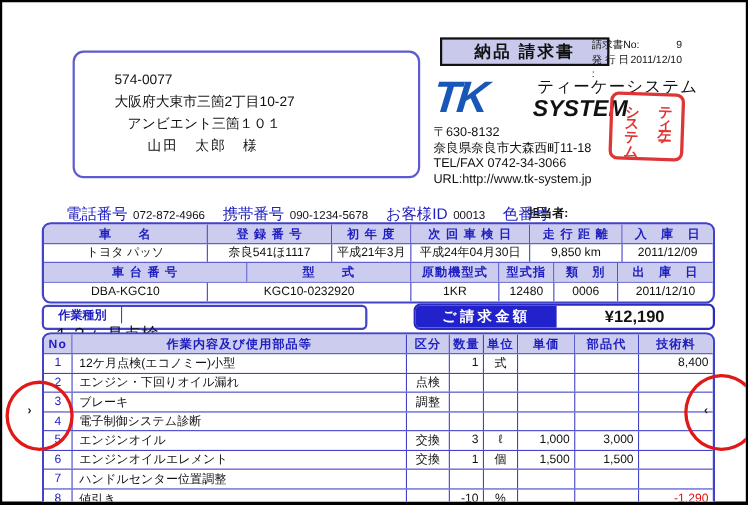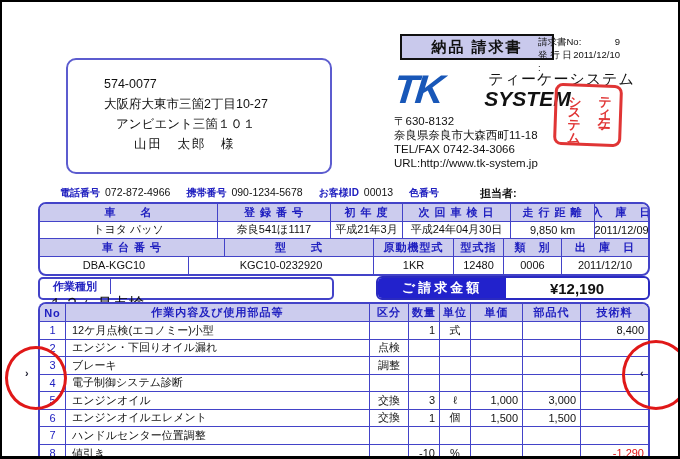--- a/index.html
+++ b/index.html
@@ -3,21 +3,21 @@
 <meta charset="utf-8">
 <style>
   html,body{margin:0;padding:0;background:#888;}
   .canvas{
     position:relative;width:680px;height:459px;box-sizing:border-box;
     background:#fff;border:2px solid #000;border-bottom-width:3px;
     font-family:"Liberation Sans","DejaVu Sans",sans-serif;color:#111;
     overflow:hidden;
   }
   
-  .addr-box{position:absolute;left:64px;top:56px;width:266px;height:116px;
+  .addr-box{position:absolute;left:64px;top:44px;width:316px;height:116px;
     border:2px solid #5c5ccf;border-radius:10px;box-sizing:border-box;
     padding:14px 0 0 36px;font-size:12.5px;line-height:20px;}
   .addr-line2{padding-left:12px;}
   .addr-line3{padding-left:30px;letter-spacing:2px;}
   
   .title-box{position:absolute;left:371px;top:32px;width:154px;height:26px;
     background:#c9c9ec;border:2px solid #111;box-sizing:border-box;
     display:flex;align-items:center;justify-content:center;
     font-size:15px;font-weight:bold;letter-spacing:2px;margin-left:27px;}
   .meta{position:absolute;left:536px;top:33px;width:82px;font-size:9.5px;line-height:13px;}
@@ -34,38 +34,38 @@
   .stamp{position:absolute;left:552px;top:82px;width:68px;height:62px;
     border:3px solid #e03535;border-radius:8px;box-sizing:border-box;
     transform:rotate(2deg);color:#e03535;font-weight:bold;}
   .stamp span{position:absolute;top:1px;writing-mode:vertical-rl;text-orientation:upright;
     font-size:13px;letter-spacing:-3px;line-height:14px;}
   .stamp .col-r{right:8px;}
   .stamp .col-l{left:10px;}
   .staff{position:absolute;left:478px;top:184px;font-size:11px;font-weight:bold;}
   
   .contact{position:absolute;left:58px;top:184px;display:flex;align-items:baseline;font-size:10.5px;}
-  .contact .lbl{color:#2020c0;font-weight:bold;font-size:10px;}
+  .contact .lbl{color:#2020c0;font-weight:normal;font-size:14px;}
   .contact .val{color:#111;margin-left:5px;}
   .gap-s{margin-left:16px;}
   
   .blue{color:#2020c0;}
   .tbl{position:absolute;left:36px;width:612px;border:2px solid #4343c8;
     border-radius:8px;box-sizing:border-box;overflow:hidden;background:#fff;}
   .row{display:flex;border-bottom:1.5px solid #4343c8;box-sizing:border-box;}
   .row:last-child{border-bottom:none;}
   .cell{box-sizing:border-box;border-right:1px solid #4343c8;display:flex;
     align-items:center;justify-content:center;font-size:11px;white-space:nowrap;
     overflow:hidden;}
   .cell:last-child{border-right:none;}
   .hd{background:#ccccee;color:#2020c0;font-weight:bold;letter-spacing:1px;}
   
   .vehicle{top:200px;height:74px;}
   .vehicle .row{height:17.5px;}
-  .v1a{width:178px}.v1b{width:113px}.v1c{width:72px}.v1d{width:108px}.v1e{width:84px}.v1f{flex:1}
+  .v1a{width:149px}.v1b{width:113px}.v1c{width:72px}.v1d{width:108px}.v1e{width:84px}.v1f{flex:1}
   .v2a{width:149px}.v2b{width:185px}.v2c{width:80px}.v2d{width:50px}.v2e{width:58px}.v2f{flex:1}
   
   .worktype{position:absolute;left:36px;top:275px;width:296px;height:23px;
     border:2px solid #4343c8;border-radius:5px;box-sizing:border-box;display:flex;flex-direction:column;}
   .worktype .wt-lbl{width:70px;border-right:1.5px solid #4343c8;color:#2020c0;
     font-weight:bold;font-size:11px;display:flex;align-items:center;justify-content:center;}
   .worktype .wt-val{flex:1;display:flex;align-items:center;padding-left:8px;font-size:16px;}
   .amount{position:absolute;left:374px;top:274px;width:274px;height:24px;
     border:2px solid #2a2ac0;border-radius:6px;box-sizing:border-box;display:flex;overflow:hidden;}
   .amount .am-lbl{width:128px;background:#2222cc;color:#fff;font-weight:bold;

